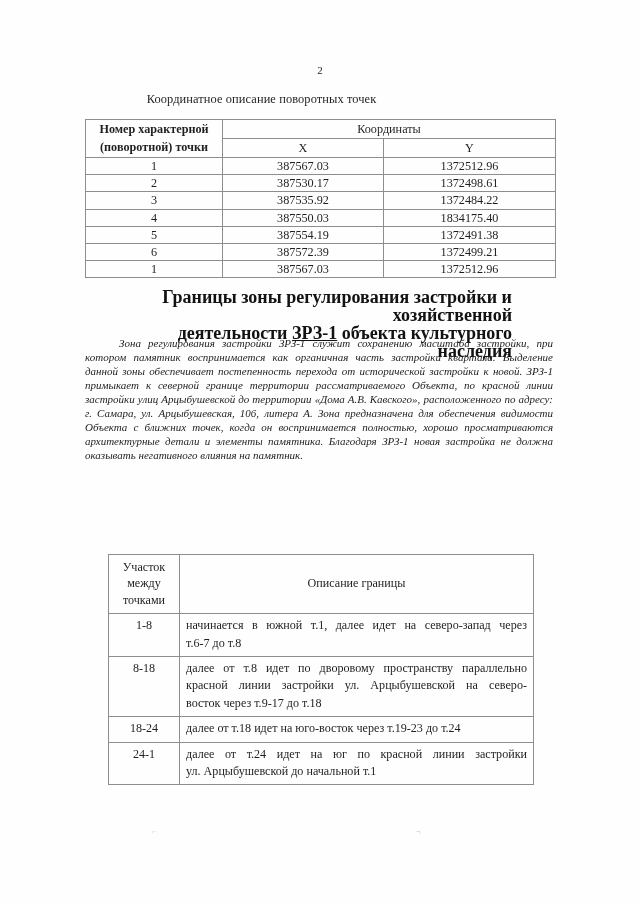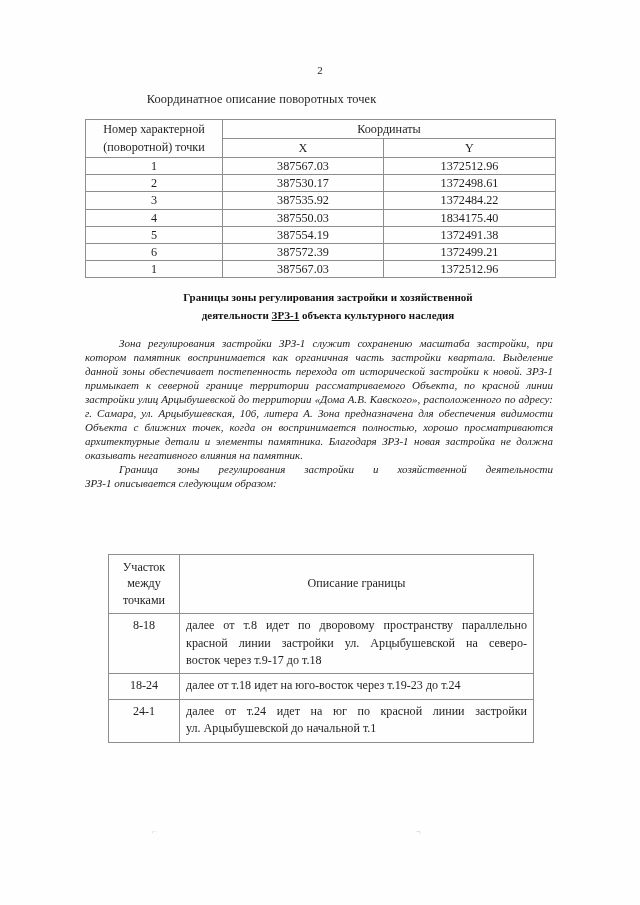--- a/index.html
+++ b/index.html
@@ -61,34 +61,35 @@
     text-align: center;
     font-weight: normal;
     padding: 0;
     line-height: 16.2px;
     height: 16.2px;
     vertical-align: middle;
   }
   .coord-table .hdr-left {
     line-height: 17.5px;
     padding: 1px 4px;
+    font-weight: bold;
   }
   .col-pt  { width: 137px; }
   .col-x   { width: 161px; }
   .col-y   { width: 172px; }
 
   
   .zone-heading {
     position: absolute;
     top: 288px;
-    left: 128px;
+    left: 112px;
     width: 400px;
-    text-align: center;
+    text-align: right;
     font-weight: bold;
-    font-size: 11px;
+    font-size: 18px;
     line-height: 18px;
     color: #121212;
   }
   .zone-heading .u { text-decoration: underline; }
 
   
   .body-text {
     position: absolute;
     top: 336px;
     left: 85px;
@@ -237,38 +238,41 @@
     </tbody>
   </table>
 
   <div class="zone-heading">
     <span>Границы зоны регулирования застройки и хозяйственной</span><br>
     <span>деятельности </span><span class="u">ЗРЗ-1</span><span> объекта культурного наследия</span>
   </div>
 
   <div class="body-text">
     <p>Зона регулирования застройки ЗРЗ-1 служит сохранению масштаба застройки, при котором памятник воспринимается как органичная часть застройки квартала. Выделение данной зоны обеспечивает постепенность перехода от исторической застройки к новой. ЗРЗ-1 примыкает к северной границе территории рассматриваемого Объекта, по красной линии застройки улиц Арцыбушевской до территории «Дома А.В. Кавского», расположенного по адресу: г. Самара, ул. Арцыбушевская, 106, литера А. Зона предназначена для обеспечения видимости Объекта с ближних точек, когда он воспринимается полностью, хорошо просматриваются архитектурные детали и элементы памятника. Благодаря ЗРЗ-1 новая застройка не должна оказывать негативного влияния на памятник.</p>
-    <p class="last">
-      <span class="jline">Граница зоны регулирования застройки и хозяйственной деятельности</span>
-      <span>ЗРЗ-1 описывается следующим образом:</span>
-    </p>
   </div>
 
   <table class="border-table">
     <thead>
       <tr>
         <td class="seg">
           <span>Участок</span><br>
           <span>между</span><br>
           <span>точками</span>
         </td>
         <td class="desc">Описание границы</td>
       </tr>
     </thead>
     <tbody>
+      <tr>
+        <td class="seg">1-8</td>
+        <td class="desc">
+          <span class="jfull">начинается в южной т.1, далее идет на северо-запад через</span>
+          <span>т.6-7 до т.8</span>
+        </td>
+      </tr>
       <tr>
         <td class="seg">8-18</td>
         <td class="desc">
           <span class="jfull">далее от т.8 идет по дворовому пространству параллельно</span>
           <span class="jfull">красной линии застройки ул. Арцыбушевской на северо-</span>
           <span>восток через т.9-17 до т.18</span>
         </td>
       </tr>
       <tr>
         <td class="seg">18-24</td>

